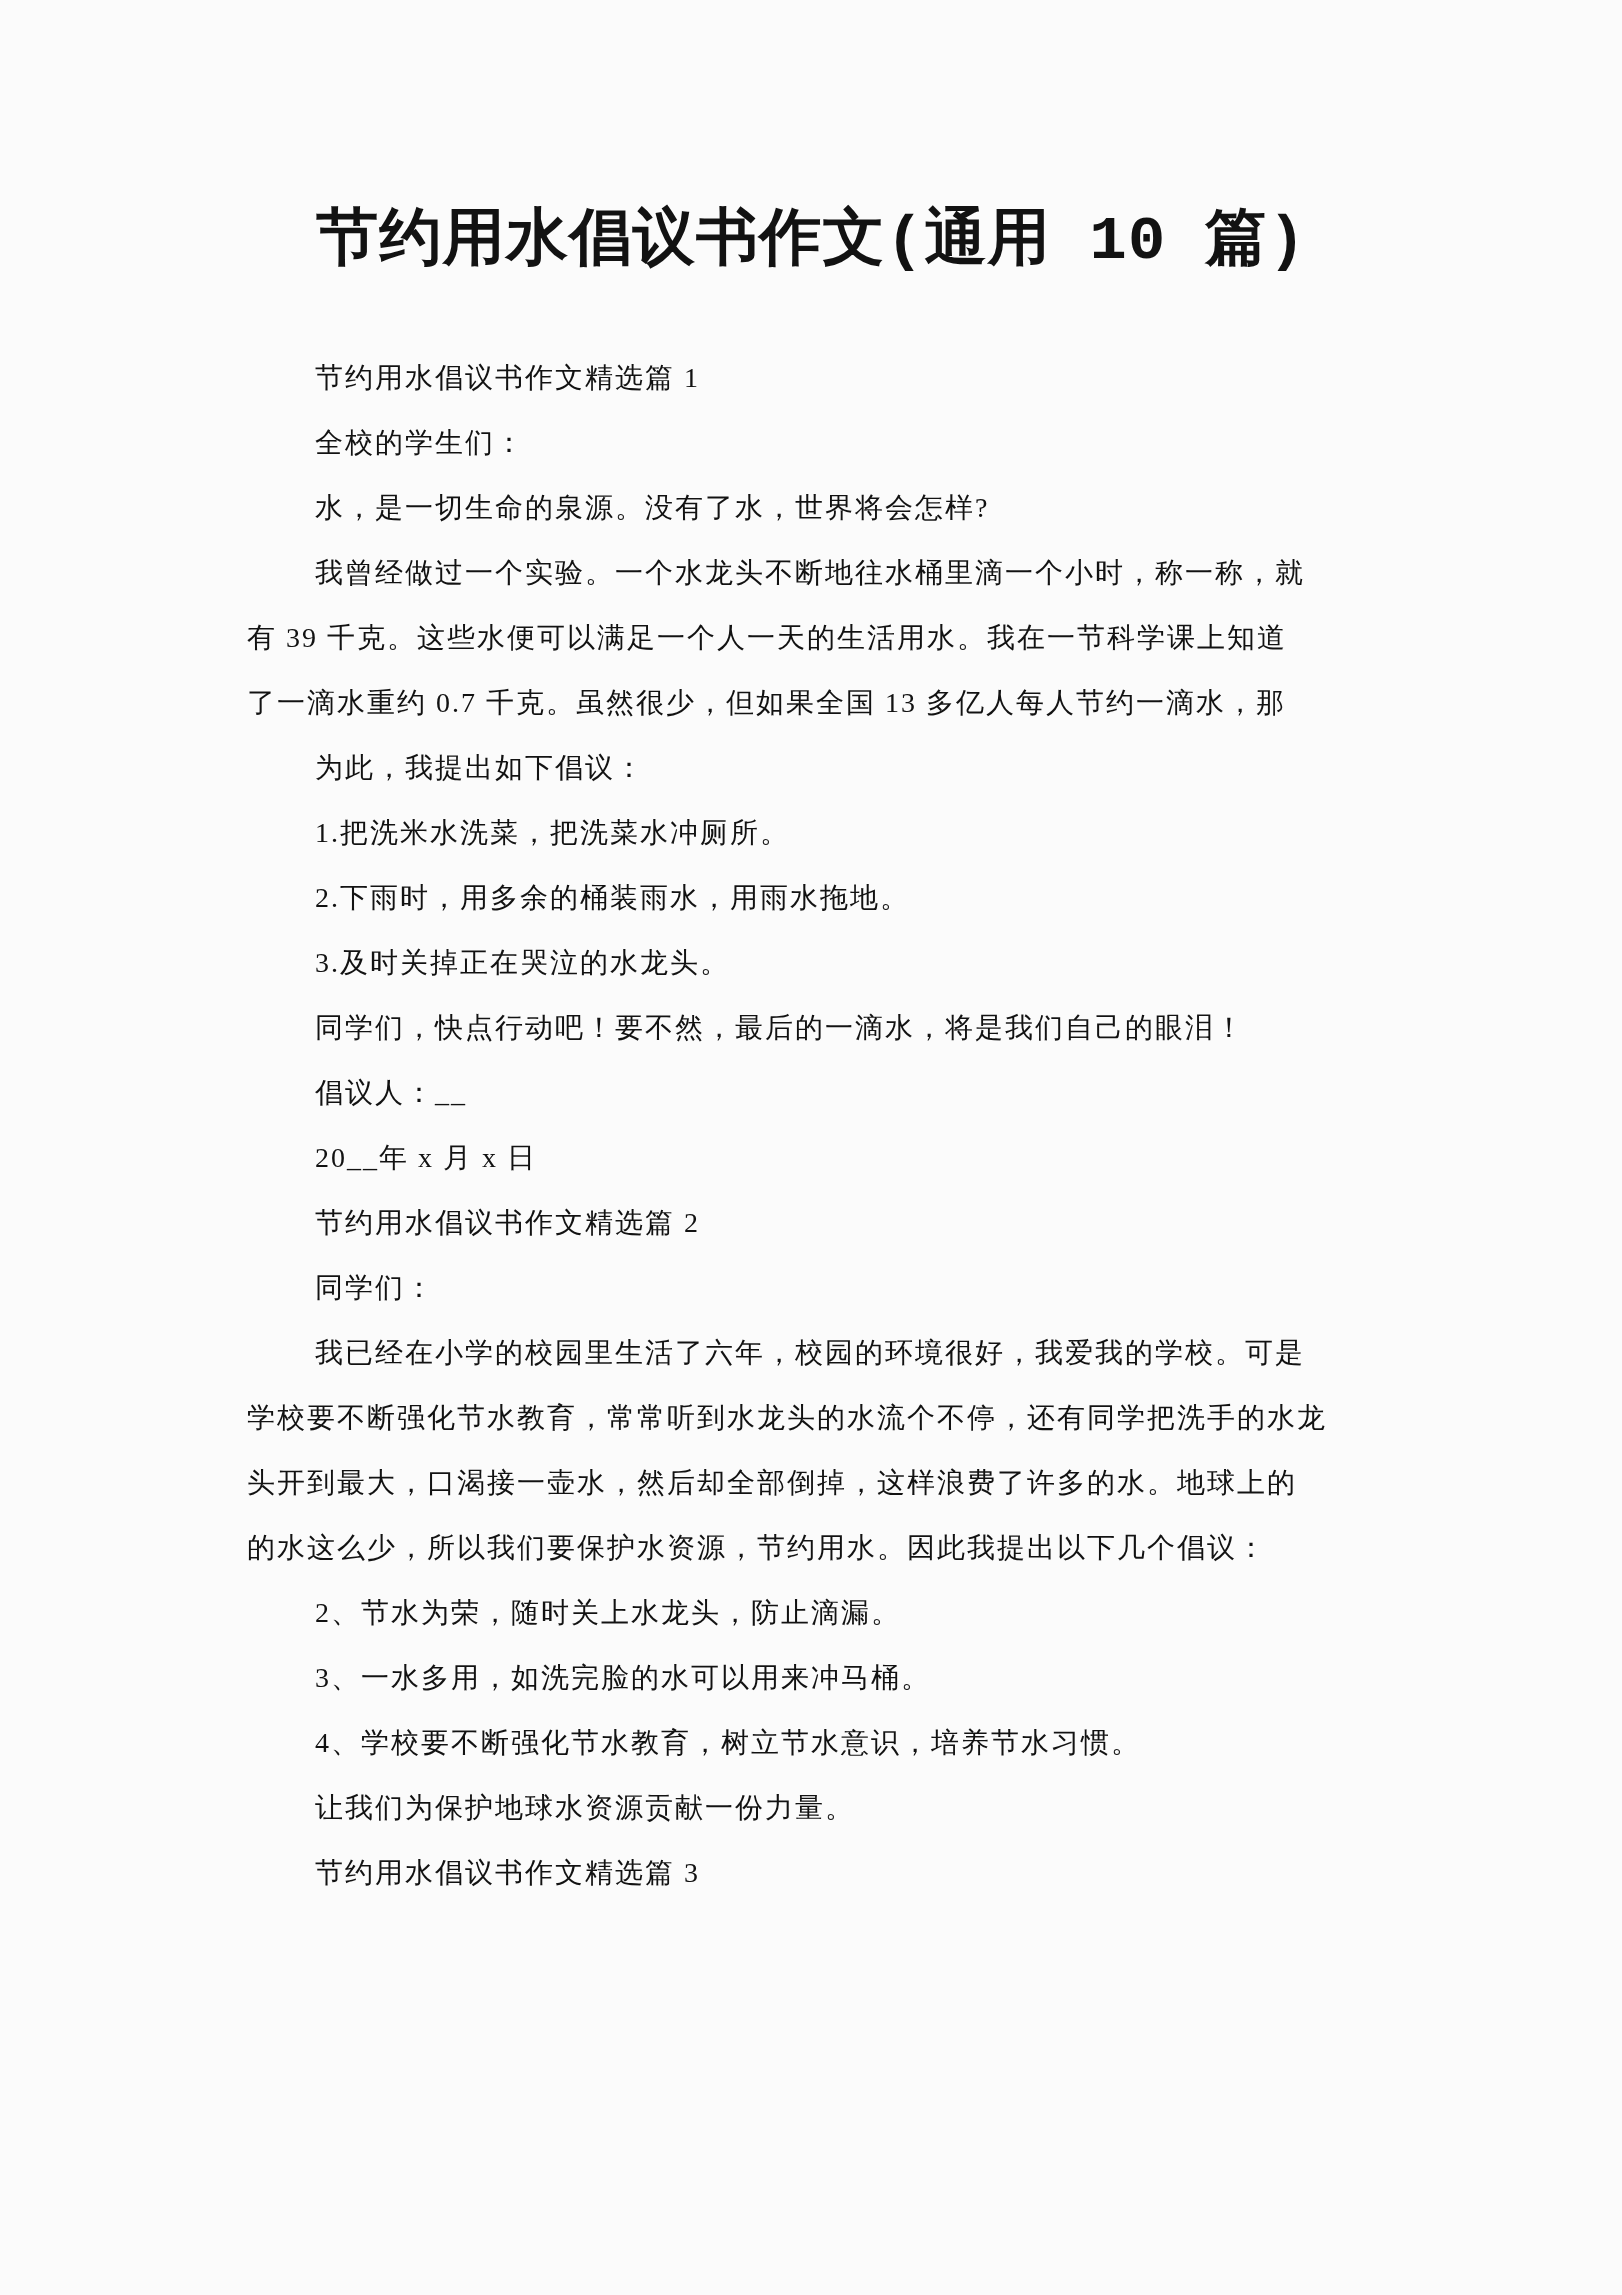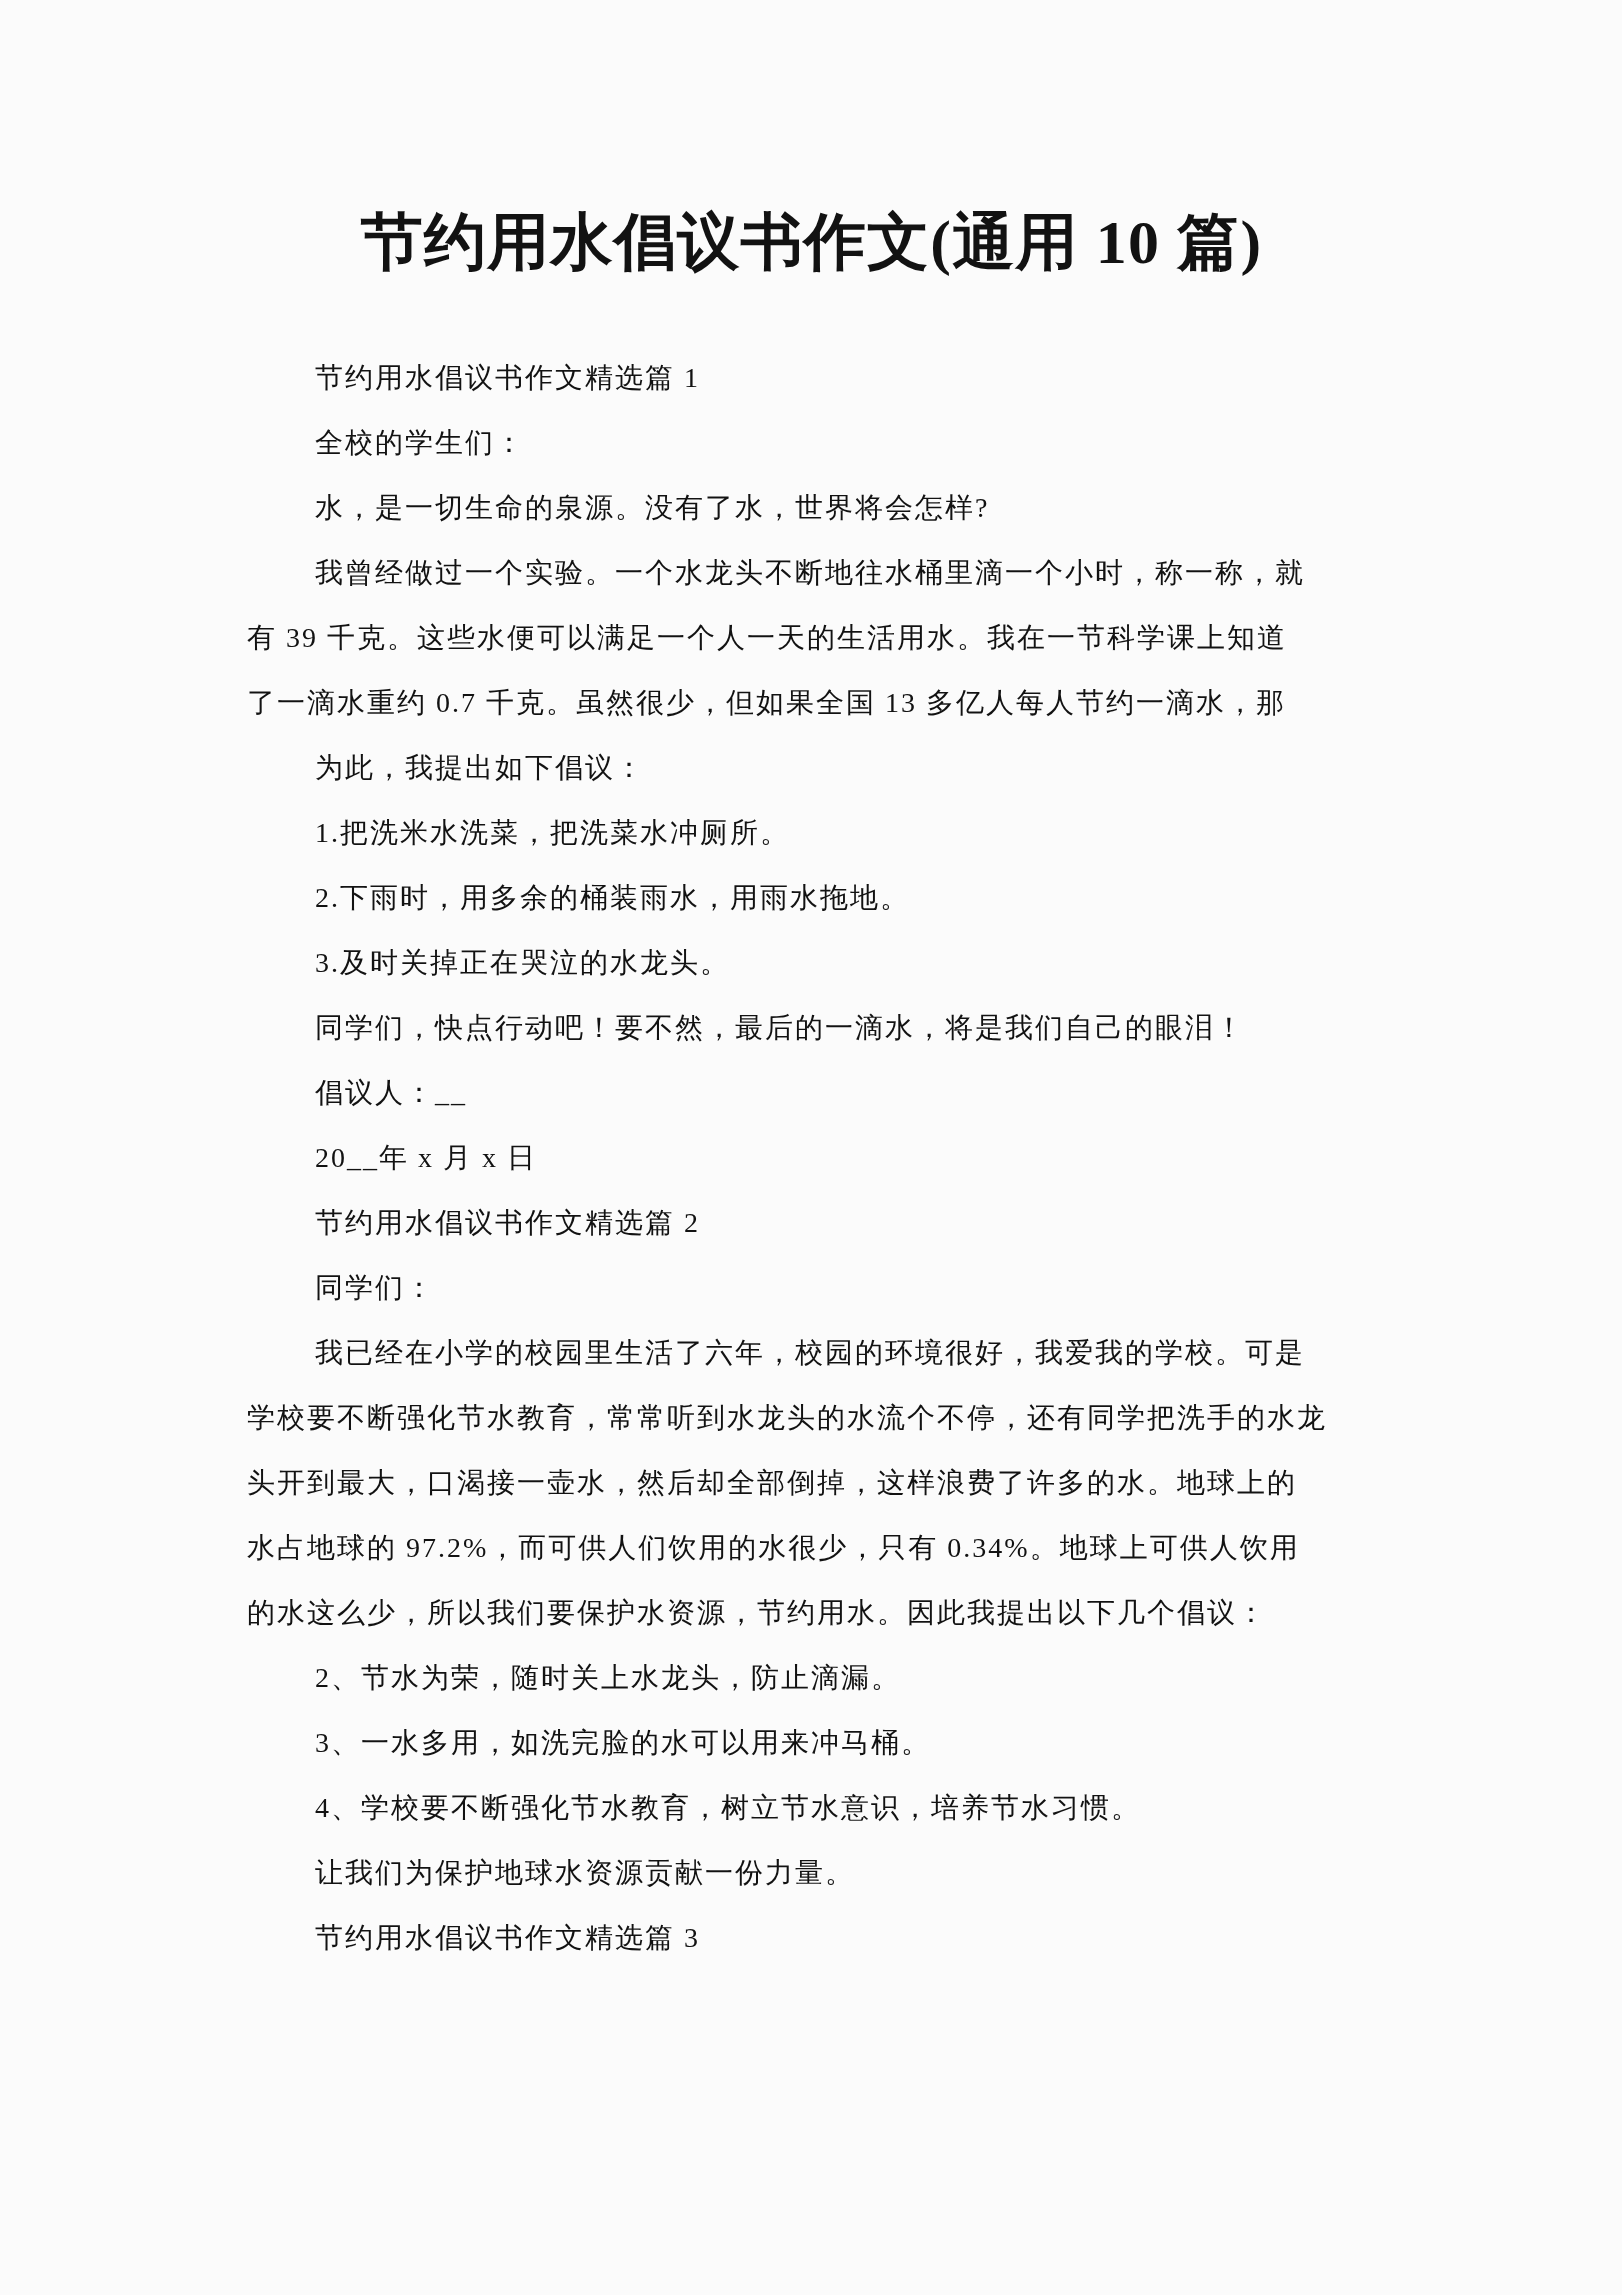--- a/index.html
+++ b/index.html
@@ -20,20 +20,21 @@
     top: 196px;
     left: 0;
     right: 0;
     margin: 0;
     text-align: center;
     font-size: 62px;
     font-weight: bold;
     line-height: 92px;
     letter-spacing: 1.3px;
     white-space: nowrap;
+    font-family: Liberation Mono, monospace;
   }
   .body {
     position: absolute;
     top: 345px;
     left: 247px;
     width: 1129px;
   }
   .line {
     height: 65px;
     line-height: 65px;
@@ -62,21 +63,20 @@
       <div class="line indent">2.下雨时，用多余的桶装雨水，用雨水拖地。</div>
       <div class="line indent">3.及时关掉正在哭泣的水龙头。</div>
       <div class="line indent">同学们，快点行动吧！要不然，最后的一滴水，将是我们自己的眼泪！</div>
       <div class="line indent">倡议人：__</div>
       <div class="line indent">20__年 x 月 x 日</div>
       <div class="line indent">节约用水倡议书作文精选篇 2</div>
       <div class="line indent">同学们：</div>
       <div class="line indent">我已经在小学的校园里生活了六年，校园的环境很好，我爱我的学校。可是</div>
       <div class="line">学校要不断强化节水教育，常常听到水龙头的水流个不停，还有同学把洗手的水龙</div>
       <div class="line">头开到最大，口渴接一壶水，然后却全部倒掉，这样浪费了许多的水。地球上的</div>
-      <div class="line">水占地球的 97.2%，而可供人们饮用的水很少，只有 0.34%。地球上可供人饮用</div>
       <div class="line">的水这么少，所以我们要保护水资源，节约用水。因此我提出以下几个倡议：</div>
       <div class="line indent">2、节水为荣，随时关上水龙头，防止滴漏。</div>
       <div class="line indent">3、一水多用，如洗完脸的水可以用来冲马桶。</div>
       <div class="line indent">4、学校要不断强化节水教育，树立节水意识，培养节水习惯。</div>
       <div class="line indent">让我们为保护地球水资源贡献一份力量。</div>
       <div class="line indent">节约用水倡议书作文精选篇 3</div>
     </div>
 </div>
 
 

